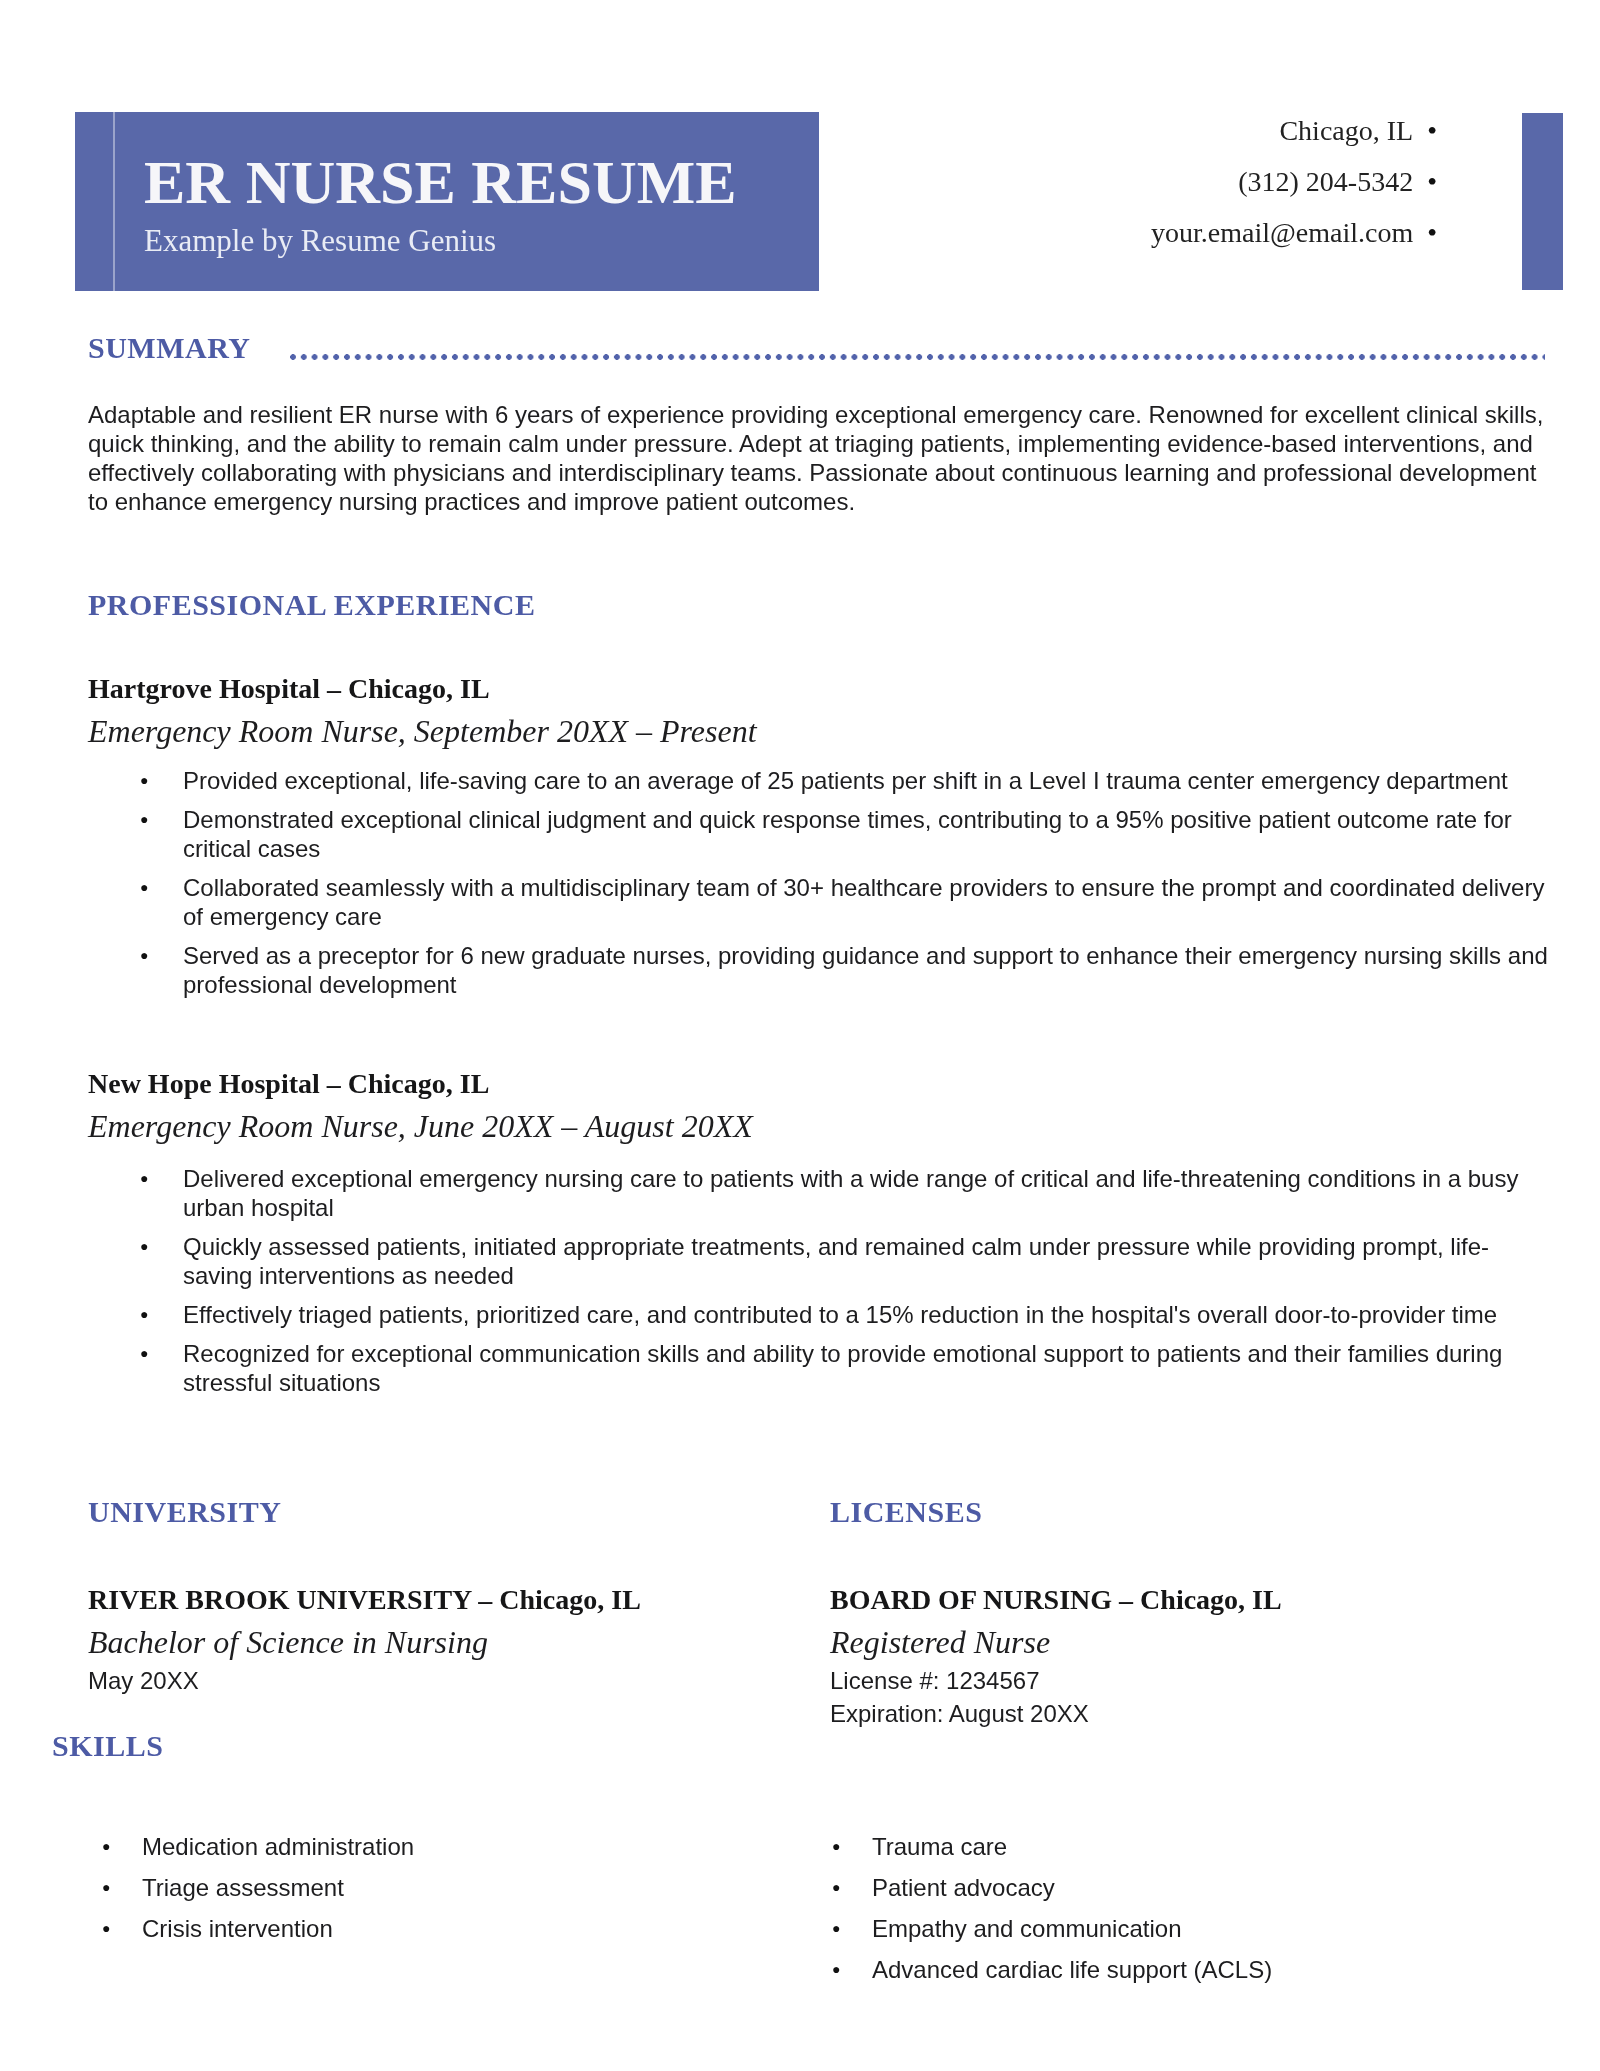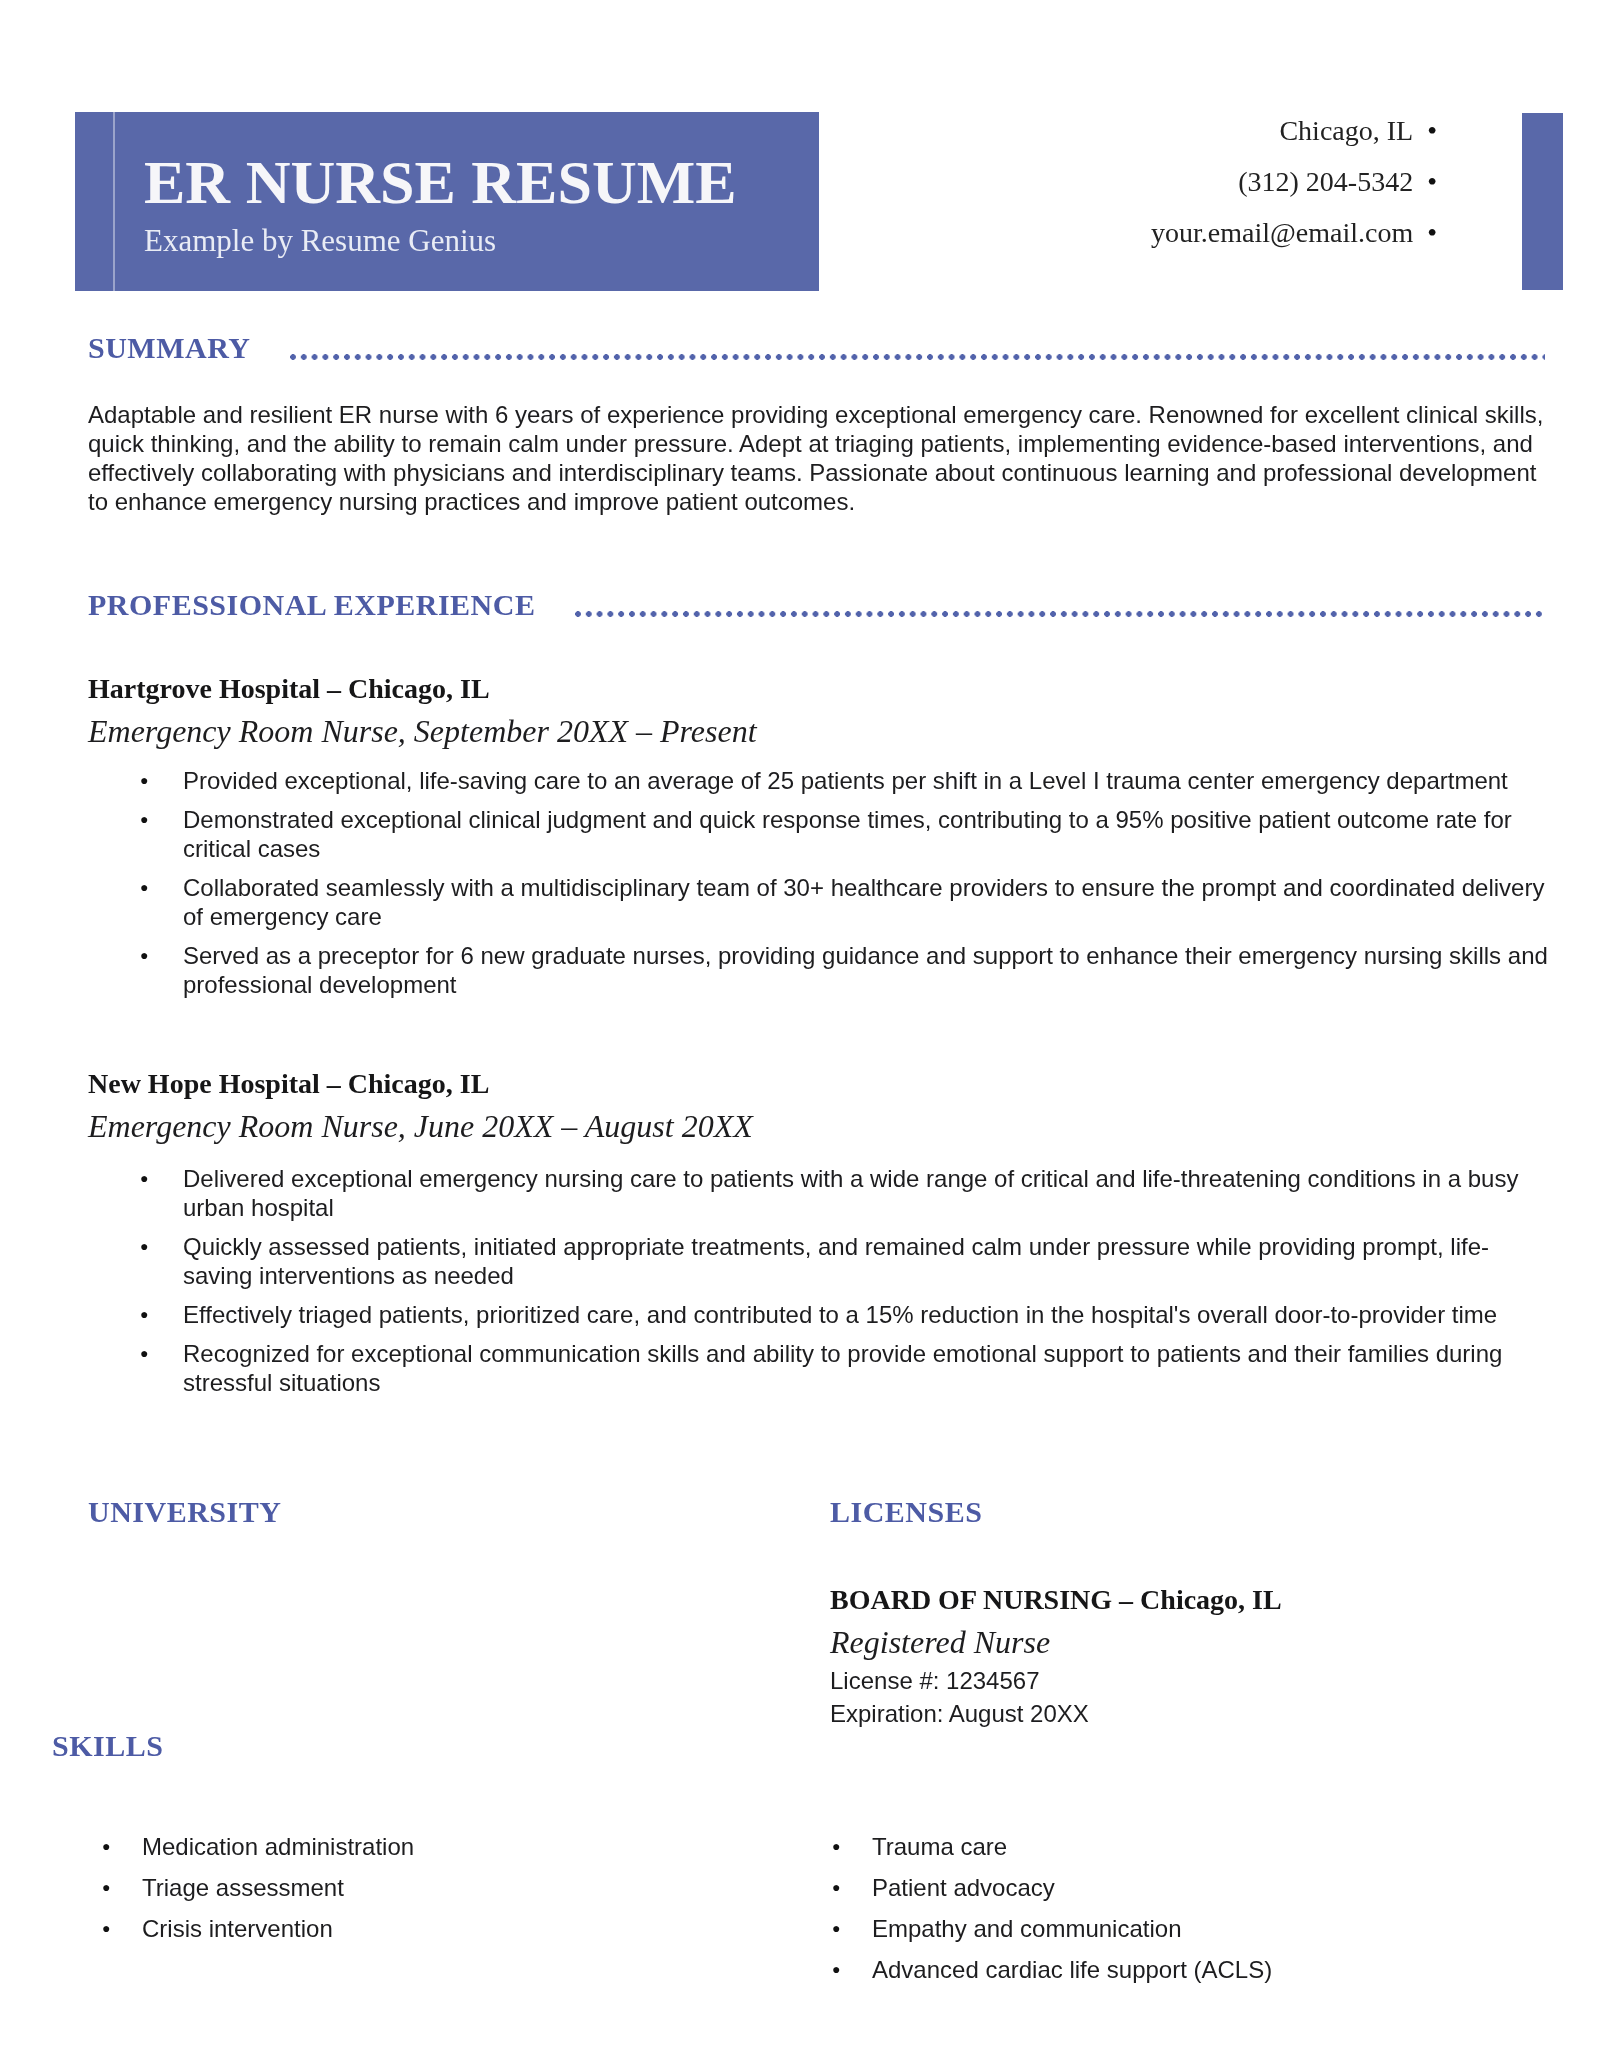--- a/index.html
+++ b/index.html
@@ -198,21 +198,21 @@
       <span>your.email@email.com</span><span class="cdot">•</span>
     </div>
   </div>
 
   <div class="sec-header" style="top:330px;">
     <h2>SUMMARY</h2>
     <div class="dotline"></div>
   </div>
   <p class="summary">Adaptable and resilient ER nurse with 6 years of experience providing exceptional emergency care. Renowned for excellent clinical skills, quick thinking, and the ability to remain calm under pressure. Adept at triaging patients, implementing evidence-based interventions, and effectively collaborating with physicians and interdisciplinary teams. Passionate about continuous learning and professional development to enhance emergency nursing practices and improve patient outcomes.</p>
 
-  <div class="sec-header" style="top:587px;">
+  <div class="sec-header" style="top:587px;flex-direction:column;">
     <h2>PROFESSIONAL EXPERIENCE</h2>
     <div class="dotline"></div>
   </div>
 
   <div class="job" style="top:672px;">
     <h3>Hartgrove Hospital – Chicago, IL</h3>
     <p class="role">Emergency Room Nurse, September 20XX – Present</p>
   </div>
   <ul class="bullets" style="top:766px;">
     <li><span>Provided exceptional, life-saving care to an average of 25 patients per shift in a Level I trauma center emergency department</span></li>
@@ -228,20 +228,25 @@
   <ul class="bullets" style="top:1164px;">
     <li><span>Delivered exceptional emergency nursing care to patients with a wide range of critical and life-threatening conditions in a busy urban hospital</span></li>
     <li><span>Quickly assessed patients, initiated appropriate treatments, and remained calm under pressure while providing prompt, life-saving interventions as needed</span></li>
     <li><span>Effectively triaged patients, prioritized care, and contributed to a 15% reduction in the hospital's overall door-to-provider time</span></li>
     <li><span>Recognized for exceptional communication skills and ability to provide emotional support to patients and their families during stressful situations</span></li>
   </ul>
 
   <h2 class="col-heading" style="left:88px; top:1494px;">UNIVERSITY</h2>
   <h2 class="col-heading" style="left:830px; top:1494px;">LICENSES</h2>
 
+  <div class="entry" style="left:88px; top:1583px;">
+    <h3>RIVER BROOK UNIVERSITY – Chicago, IL</h3>
+    <p class="ital">Bachelor of Science in Nursing</p>
+    <p class="sans">May 20XX</p>
+  </div>
   <div class="entry" style="left:830px; top:1583px;">
     <h3>BOARD OF NURSING – Chicago, IL</h3>
     <p class="ital">Registered Nurse</p>
     <p class="sans">License #: 1234567</p>
     <p class="sans">Expiration: August 20XX</p>
   </div>
 
   <h2 class="col-heading" style="left:52px; top:1728px;">SKILLS</h2>
   <ul class="skills" style="left:90px; top:1826px;">
     <li><span>Medication administration</span></li>

